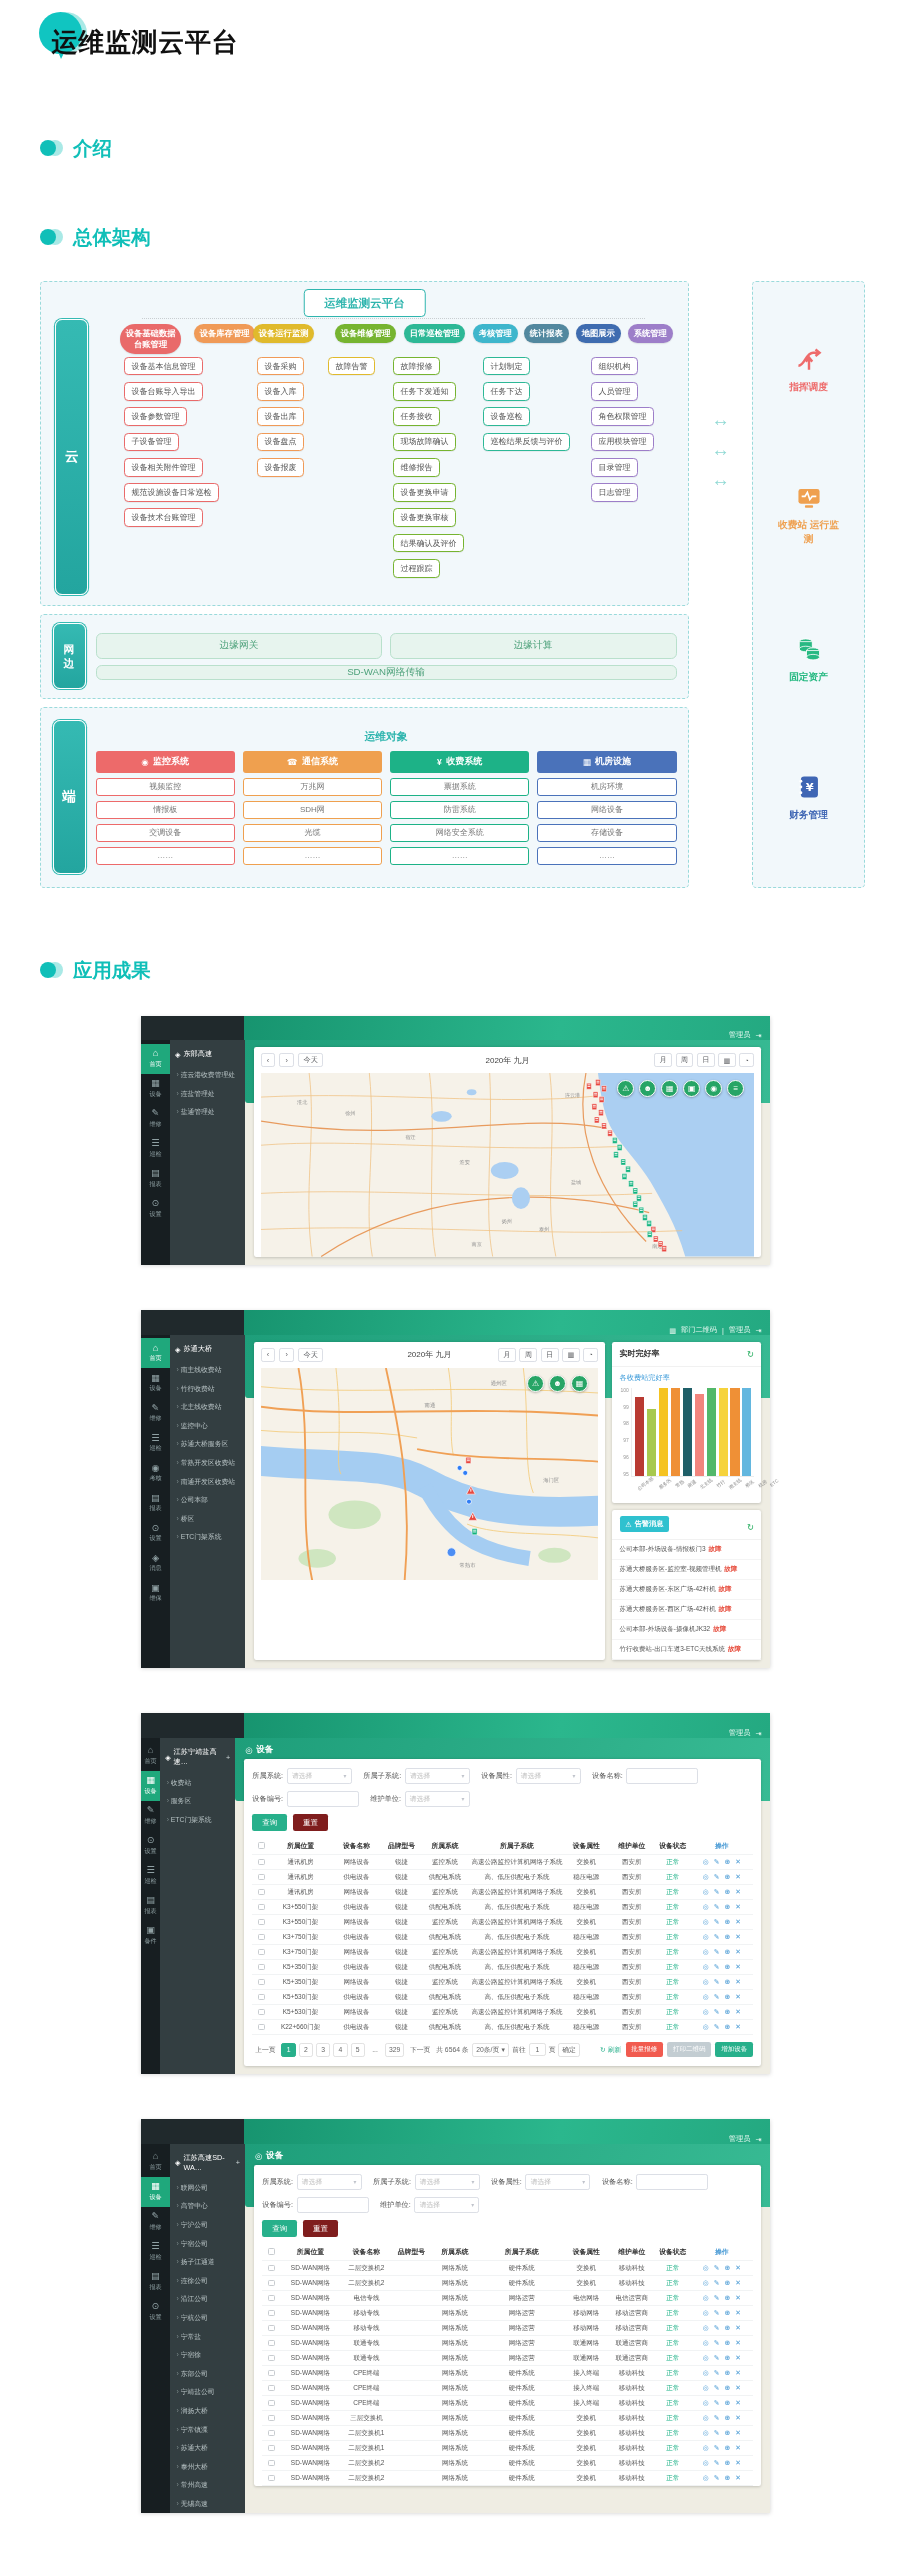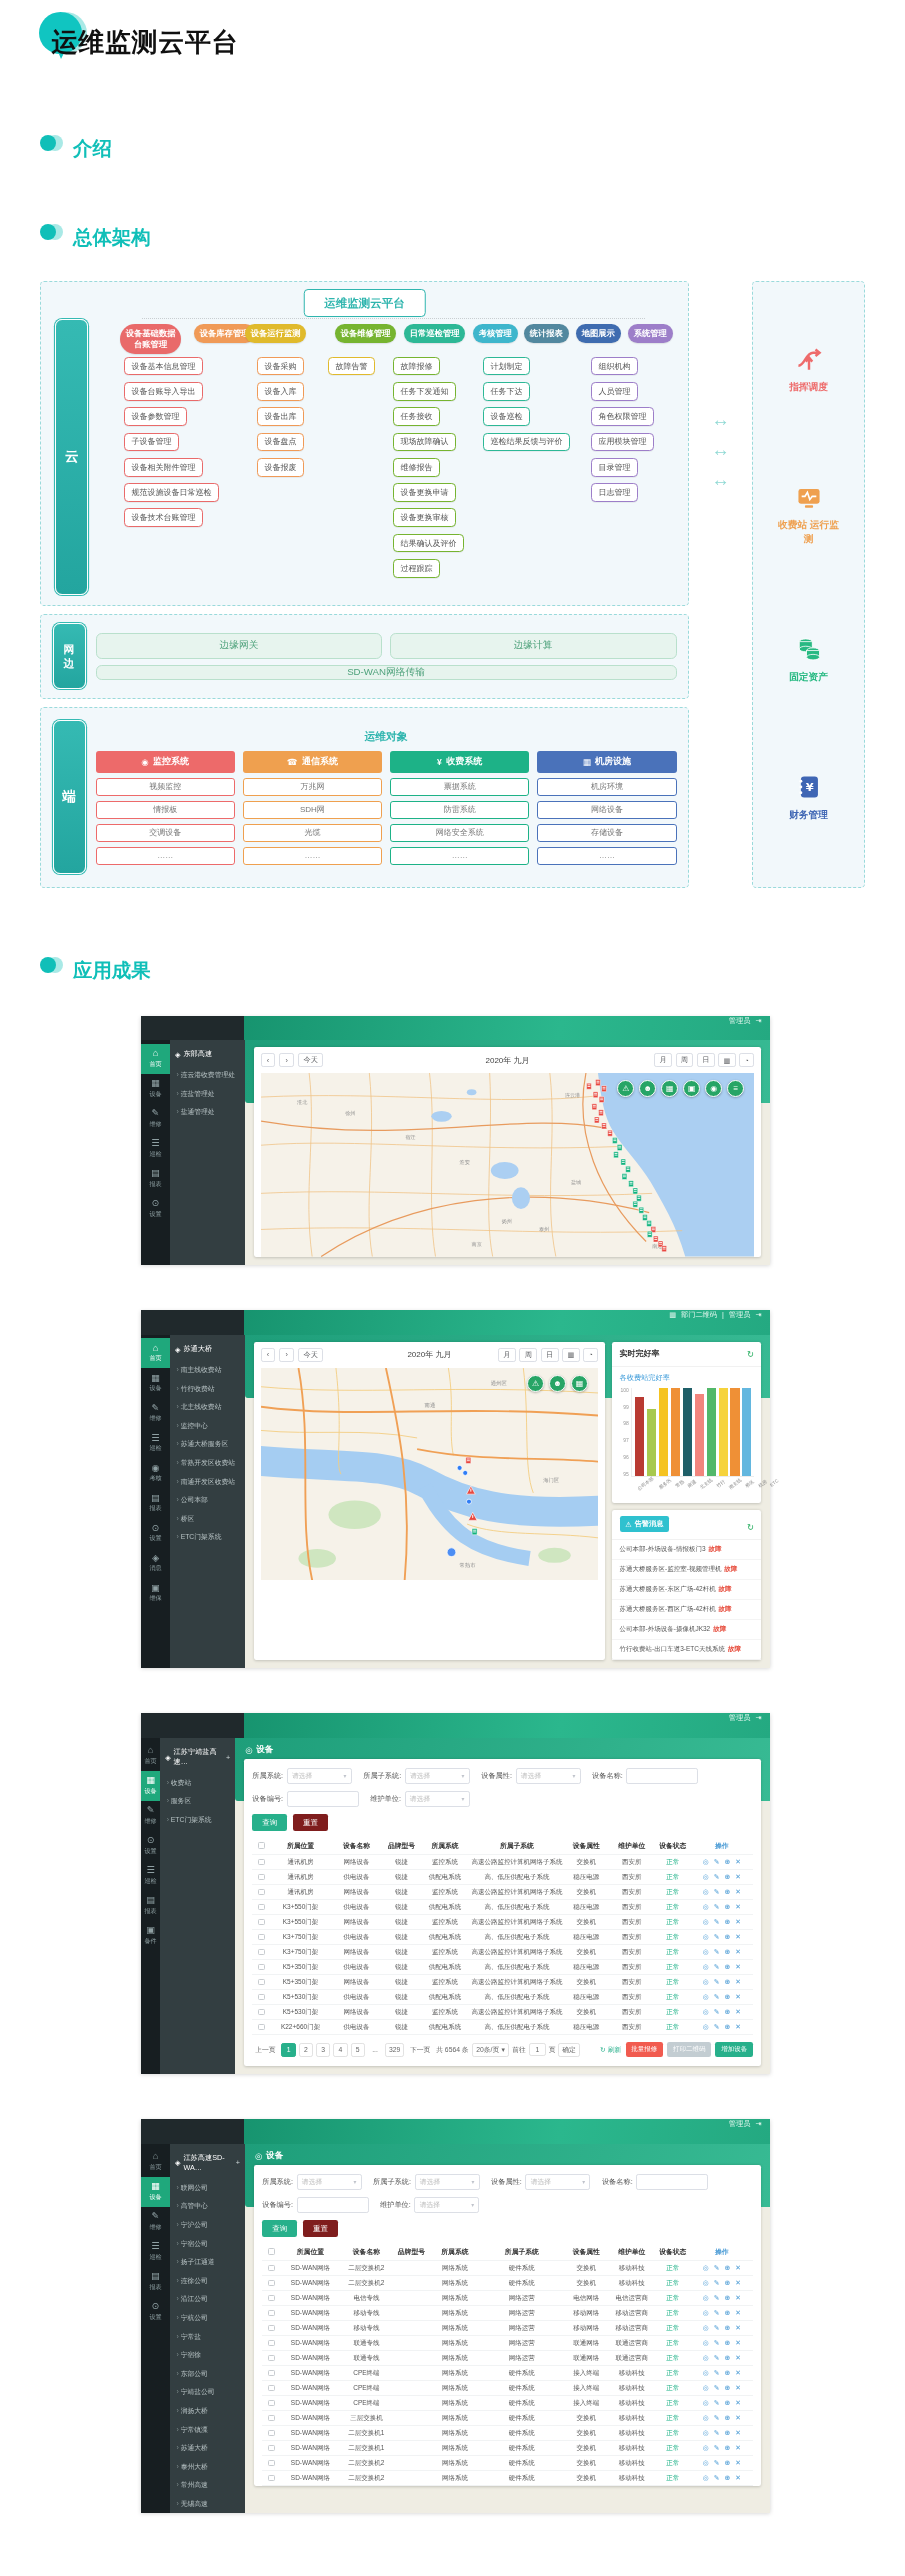--- a/index.html
+++ b/index.html
@@ -9,21 +9,21 @@
 
   
   .logo-row { position:relative; margin-top:18.7px; height:50px; }
   .bubble { position:absolute; left:-1.4px; top:-7.2px; width:47px; height:45px; }
   .bubble .b2 { position:absolute; left:5.7px; top:0; width:43px; height:42px; border-radius:50%; background:#a9e9e6; }
   .bubble .b1 { position:absolute; left:0; top:0; width:43px; height:42px; border-radius:50%; background:#10c5c1; }
   .bubble .tail { position:absolute; left:18.7px; top:37px; width:0; height:0;
      border-left:4.3px solid transparent; border-right:5.7px solid transparent; border-top:10px solid #10c5c1; }
   h1.page-title { position:relative; margin:0; padding-left:11.5px; font-size:26px; line-height:47px; color:#101010; letter-spacing:0.7px; }
 
-  .sec-head { display:flex; gap:8.6px; color:#10bfb8; font-size:19.4px; font-weight:bold; }
+  .sec-head { display:flex; align-items:center; gap:8.6px; color:#10bfb8; font-size:19.4px; font-weight:bold; }
   .dot { position:relative; width:24.4px; height:17px; flex:0 0 24.4px; }
   .dot i { position:absolute; top:0.7px; width:16px; height:16px; border-radius:50%; display:block; }
   .dot .d2 { left:7.2px; background:#a9e9e6; }
   .dot .d1 { left:0; background:#10bfb8; }
 
   .intro-p { margin:14.4px 0 0; font-size:12.6px; line-height:2.18; text-align:justify; color:#1c1c1c; }
   .sec-intro { margin-top:66px; }
   .sec-arch  { margin-top:62px; }
   .sec-results { margin-top:69px; }
 
@@ -72,21 +72,21 @@
              align-items:center; padding:20px 4.3px; }
   .ritem { display:flex; flex-direction:column; align-items:center; gap:7.2px; font-weight:bold;
            font-size:9.7px; text-align:center; line-height:1.4; width:65px; }
 
   
   .app { width:629px; margin:32px 0 0 101px; box-shadow:0 0.7px 4.3px rgba(0,0,0,.18); font-size:7.2px; }
   .app + .app { margin-top:45px; }
   .app-top { display:flex; height:24.4px; }
   .alogo { width:103px; background:#20292c; }
   .agreen { flex:1; background:linear-gradient(100deg,#17946f,#2bb78d 60%,#24a981); display:flex;
-            align-items:flex-start; justify-content:flex-end; gap:5px; color:#e9f9f2; font-size:7.2px; padding:0 8.6px; }
+            align-items:flex-end; justify-content:flex-end; gap:5px; color:#e9f9f2; font-size:7.2px; padding:0 8.6px; }
   .app-body { display:flex; background:#efede3; }
   .rail { width:29px; background:#171e21; padding-top:3.6px; display:flex; flex-direction:column; }
   .rail-item { height:30px; display:flex; flex-direction:column; align-items:center; justify-content:center;
                color:#8fa0a3; gap:1.4px; }
   .rail-item .ri { font-size:9.3px; line-height:1; }
   .rail-item .rl { font-size:6.1px; }
   .rail-item.active { background:#1fa87c; color:#fff; }
   .subnav { width:75px; background:#333e41; color:#c8d2d4; padding-top:2.9px; flex:0 0 75px; }
   .sn-root { color:#fff; font-size:7.2px; padding:6.5px 5px; display:flex; gap:2.9px; align-items:center; }
   .sn-root .plus { margin-left:auto; color:#cfd8da; }
@@ -221,21 +221,21 @@
                 <div class="citem" style="border-color: rgb(233, 106, 106);">设备技术台账管理</div>
               </div>
               <div class="ccol-h" style="left: 153px; background: rgb(240, 154, 87);">设备库存管理</div>
               <div class="ccol-items" style="left: 216px;">
                 <div class="citem" style="border-color: rgb(240, 154, 87);">设备采购</div>
                 <div class="citem" style="border-color: rgb(240, 154, 87);">设备入库</div>
                 <div class="citem" style="border-color: rgb(240, 154, 87);">设备出库</div>
                 <div class="citem" style="border-color: rgb(240, 154, 87);">设备盘点</div>
                 <div class="citem" style="border-color: rgb(240, 154, 87);">设备报废</div>
               </div>
-              <div class="ccol-h" style="left: 204px; background: rgb(224, 186, 44);">设备运行监测</div>
+              <div class="ccol-h" style="left: 212px; background: rgb(224, 186, 44);">设备运行监测</div>
               <div class="ccol-items" style="left: 287px;">
                 <div class="citem" style="border-color: rgb(224, 186, 44); font-family: Liberation Serif, serif;">故障告警</div>
               </div>
               <div class="ccol-h" style="left: 294px; background: rgb(118, 180, 48);">设备维修管理</div>
               <div class="ccol-items" style="left: 352px;">
                 <div class="citem" style="border-color: rgb(118, 180, 48);">故障报修</div>
                 <div class="citem" style="border-color: rgb(118, 180, 48);">任务下发通知</div>
                 <div class="citem" style="border-color: rgb(118, 180, 48);">任务接收</div>
                 <div class="citem" style="border-color: rgb(118, 180, 48);">现场故障确认</div>
                 <div class="citem" style="border-color: rgb(118, 180, 48);">维修报告</div>

